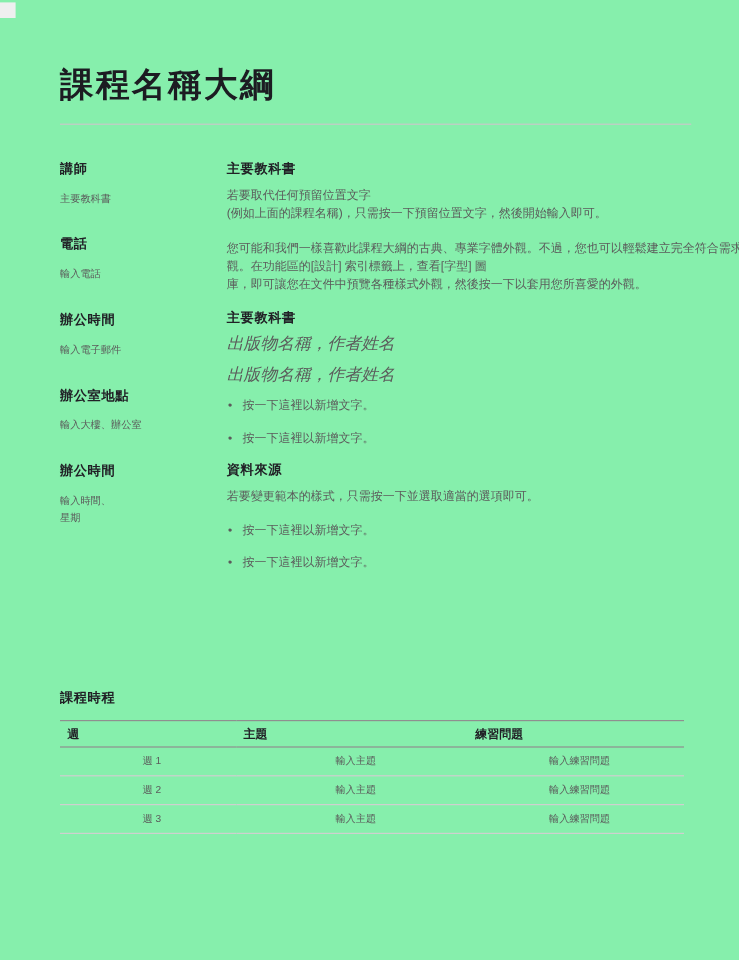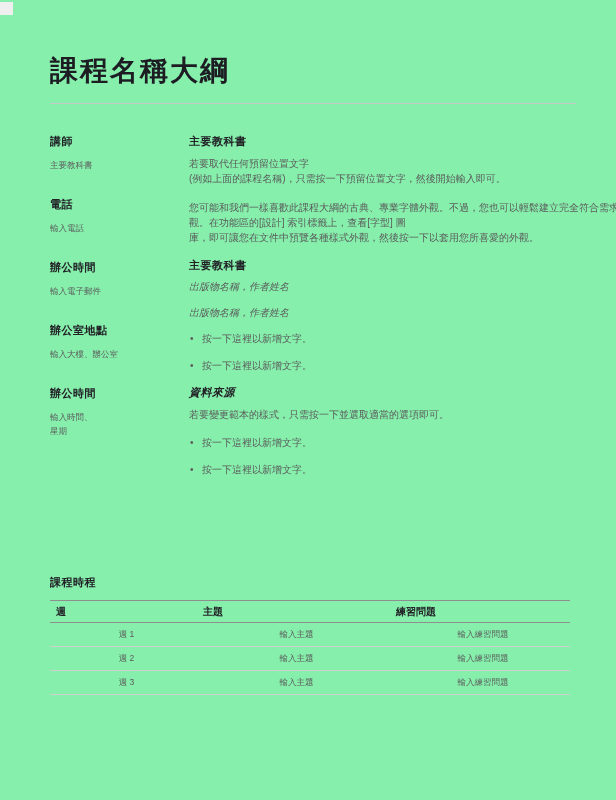--- a/index.html
+++ b/index.html
@@ -24,25 +24,25 @@
     margin:0 0 26px;font-size:8.5px;line-height:14px;color:#5b5b5b;white-space:pre-line;
   }
 
   
   .right-col{position:absolute;left:189px;top:135px;width:400px;}
   .right-col h3.sec-h{margin-bottom:8px;}
   .right-col p.body{
     margin:0 0 14px;font-size:10px;line-height:15px;color:#5b5b5b;white-space:pre;
   }
   .right-col p.book{
-    margin:0 0 13px;font-size:10px;line-height:13px;color:#5b5b5b;font-style:italic;
+    margin:0 0 13px;font-size:14px;line-height:13px;color:#5b5b5b;font-style:italic;
   }
   .mt-books{margin-top:8px;}
   .mt-materials{margin-top:10px;}
-  .mt-sources{margin-top:6px;font-style:italic;}
+  .mt-sources{margin-top:6px;}
   ul.blt{list-style:none;margin:0;padding:0;}
   ul.blt li{
     position:relative;padding-left:13px;margin:0 0 14px;
     font-size:10px;line-height:13px;color:#5b5b5b;
   }
   ul.blt li::before{content:"•";position:absolute;left:1px;top:0;color:#5b5b5b;}
 
   
   .schedule{position:absolute;left:50px;top:576px;width:520px;}
   .schedule h3.sec-h{margin-bottom:11px;}

